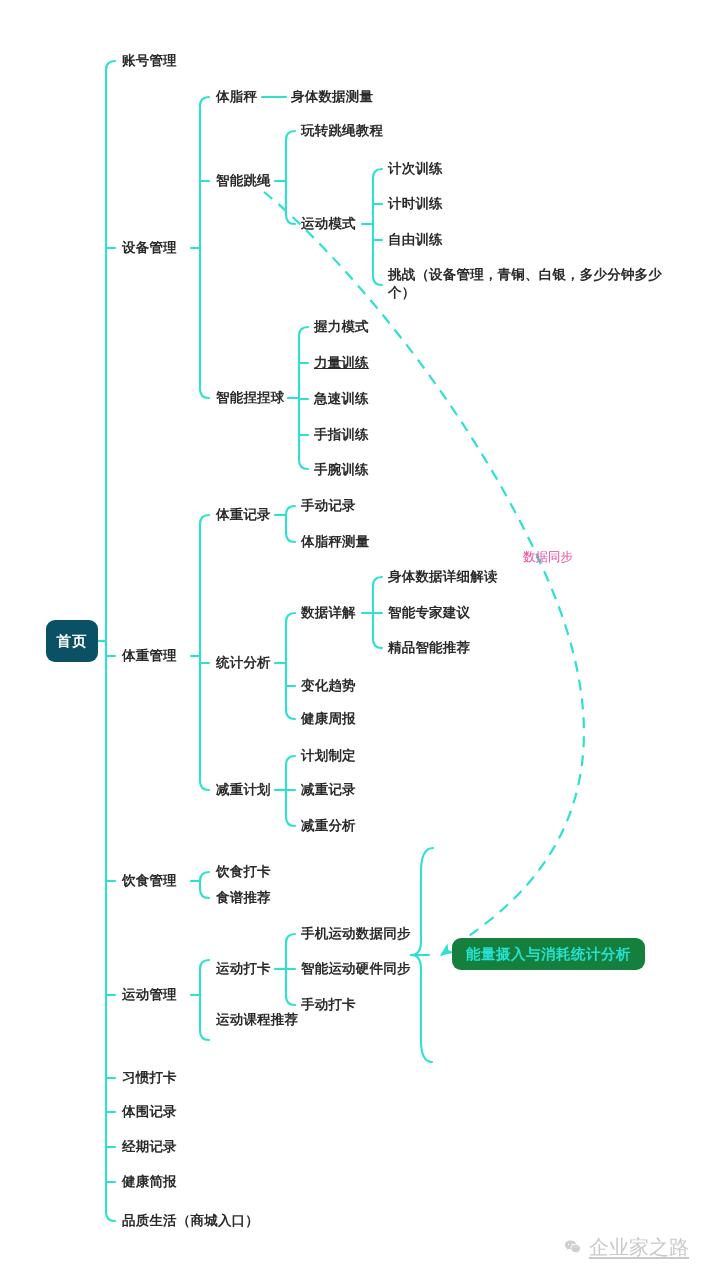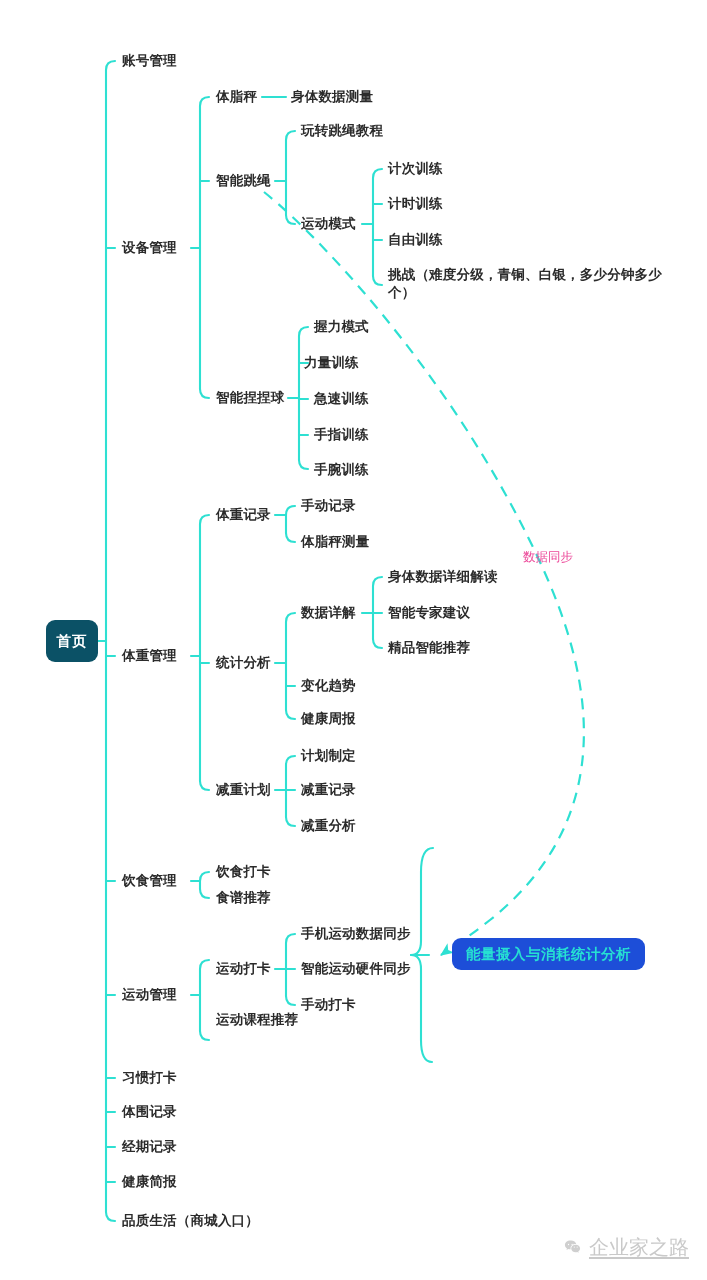--- a/index.html
+++ b/index.html
@@ -24,21 +24,21 @@
     background:#0b5166;
     color:#ffffff;
     border-radius:9px;
     font-size:14.5px;
     font-weight:bold;
     display:flex;align-items:center;justify-content:center;
     letter-spacing:1px;
   }
   .hl-node{
     position:absolute;
-    background:#1d4ed8;
+    background:#15803d;
     color:#26e0d2;
     border-radius:9px;
     font-size:14.5px;
     font-weight:bold;
     display:flex;align-items:center;justify-content:center;
     padding:0 14px;
     letter-spacing:0.5px;
   }
   .edge-label{
     position:absolute;
@@ -186,24 +186,24 @@
   <div class="node" style="left:216px;top:389px;">智能捏捏球</div>
 
   <div class="node" style="left:291px;top:88px;">身体数据测量</div>
 
   <div class="node" style="left:301px;top:122px;">玩转跳绳教程</div>
   <div class="node" style="left:301px;top:215px;">运动模式</div>
 
   <div class="node" style="left:388px;top:160px;">计次训练</div>
   <div class="node" style="left:388px;top:195px;">计时训练</div>
   <div class="node" style="left:388px;top:231px;">自由训练</div>
-  <div class="node wrap" style="left:388px;top:266px;width:288px;">挑战（难度分级，青铜、白银，多少分钟多少个）</div>
+  <div class="node wrap" style="left:388px;top:266px;width:288px;">挑战（设备管理，青铜、白银，多少分钟多少个）</div>
 
   <div class="node" style="left:314px;top:318px;">握力模式</div>
-  <div class="node" style="left:304px;top:354px;">力量训练</div>
+  <div class="node" style="left:314px;top:354px;text-decoration:underline;">力量训练</div>
   <div class="node" style="left:314px;top:390px;">急速训练</div>
   <div class="node" style="left:314px;top:426px;">手指训练</div>
   <div class="node" style="left:314px;top:461px;">手腕训练</div>
 
   <div class="node" style="left:216px;top:506px;">体重记录</div>
   <div class="node" style="left:216px;top:654px;">统计分析</div>
   <div class="node" style="left:216px;top:781px;">减重计划</div>
 
   <div class="node" style="left:301px;top:497px;">手动记录</div>
   <div class="node" style="left:301px;top:533px;">体脂秤测量</div>

